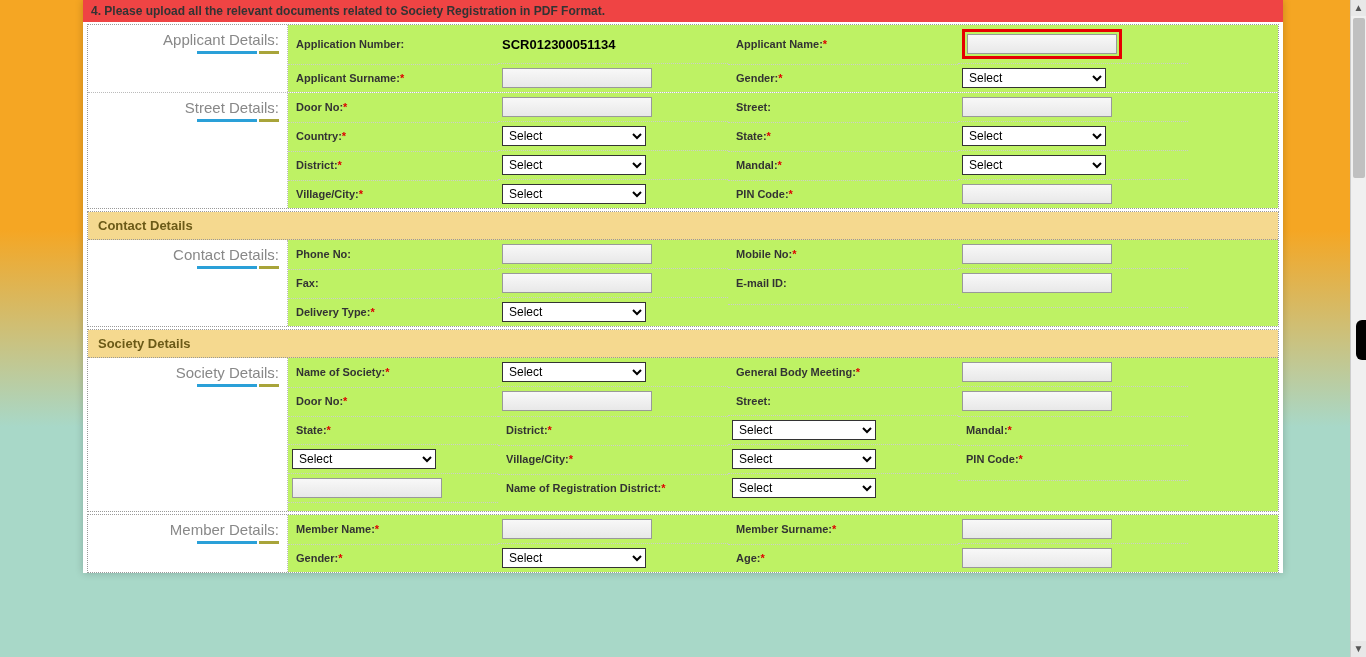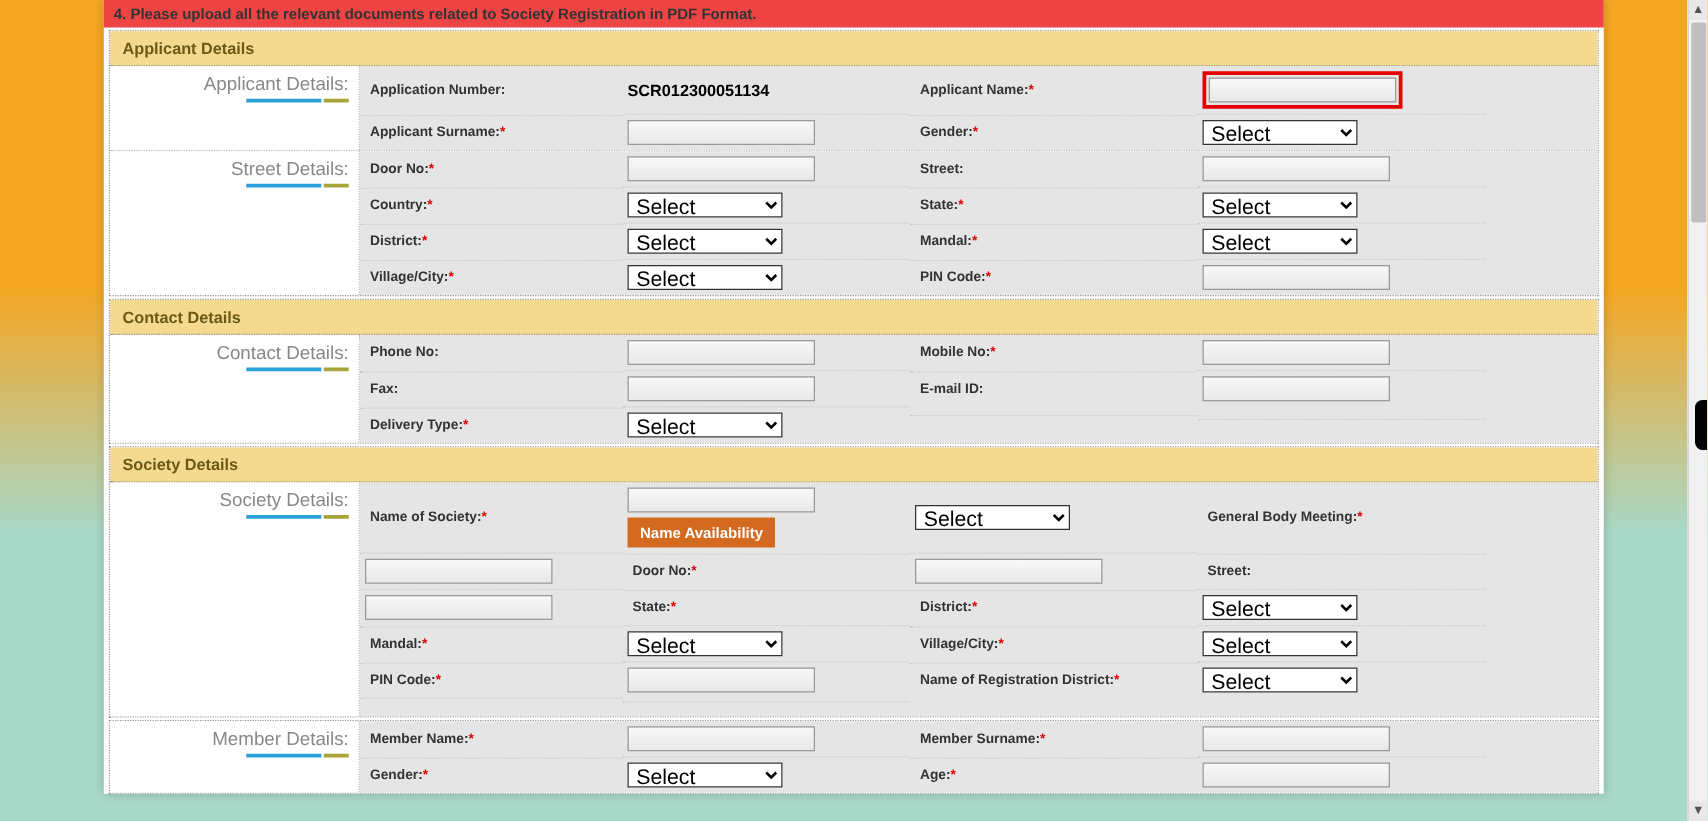--- a/index.html
+++ b/index.html
@@ -54,21 +54,21 @@
   .side-label .underline {
     margin-top: 3px;
     height: 3px;
     display: flex;
     justify-content: flex-end;
   }
   .side-label .underline .blue { background:#2aa0d8; width:60px; height:3px; }
   .side-label .underline .olive { background:#a8a43a; width:20px; height:3px; margin-left:2px;}
   .fields-area {
     flex: 1;
-    background: #e5e5e5;
+    background: #bef264;
   }
   .field-grid {
     display: grid;
     grid-template-columns: 210px 230px 230px 230px;
     align-items: center;
   }
   .flabel {
     padding: 7px 4px 7px 8px;
     font-weight: bold;
     color: #333;
@@ -85,25 +85,25 @@
   .req { color: #d00; }
   input[type=text] {
     width: 150px;
     height: 20px;
     border: 1px solid #999;
     background: linear-gradient(#f8f8f8,#e8e8e8);
     padding: 1px 3px;
     font-size: 11px;
   }
   select {
-    width: 124px;
+    width: 144px;
     height: 20px;
     border: 1px solid #333;
     background: #fff;
-    font-size: 17px;
+    font-size: 12px;
     padding: 0 2px;
   }
   .app-num-value {
     font-weight: bold;
     font-size: 13px;
     color: #000;
     padding: 7px 4px;
   }
   .highlight-box {
     border: 3px solid #e60000;
@@ -157,21 +157,20 @@
   }
   .soc-name-cell input { display:block; margin-bottom:1px;}
 </style>
 </head>
 <body>
 
 <div class="page-wrap">
   <div class="top-note">4. Please upload all the relevant documents related to Society Registration in PDF Format.</div>
 
   <div class="container">
-    <div class="section-header">Applicant Details</div>
     <div class="row">
       <div class="side-label">
         <span>Applicant Details:</span>
         <div class="underline">
             <div class="blue"></div>
             <div class="olive"></div>
           </div>
       </div>
       <div class="fields-area">
         <div class="field-grid">
@@ -262,24 +261,20 @@
       <div class="side-label">
         <span>Society Details:</span>
         <div class="underline">
             <div class="blue"></div>
             <div class="olive"></div>
           </div>
       </div>
       <div class="fields-area">
         <div class="field-grid">
           <div class="flabel"><span>Name of  Society:</span><span class="req">*</span></div>
-          <div class="finput soc-name-cell">
-            <input type="text" style="">
-            <button class="btn-orange">Name Availability</button>
-          </div>
           <div class="finput"><select><option>Select</option></select></div>
 
           <div class="flabel"><span>General Body Meeting:</span><span class="req">*</span></div>
           <div class="finput"><input type="text" style=""></div>
           <div class="flabel"><span>Door No:</span><span class="req">*</span></div>
           <div class="finput"><input type="text" style=""></div>
 
           <div class="flabel">Street:</div>
           <div class="finput"><input type="text" style=""></div>
           <div class="flabel"><span>State:</span><span class="req">*</span></div>

